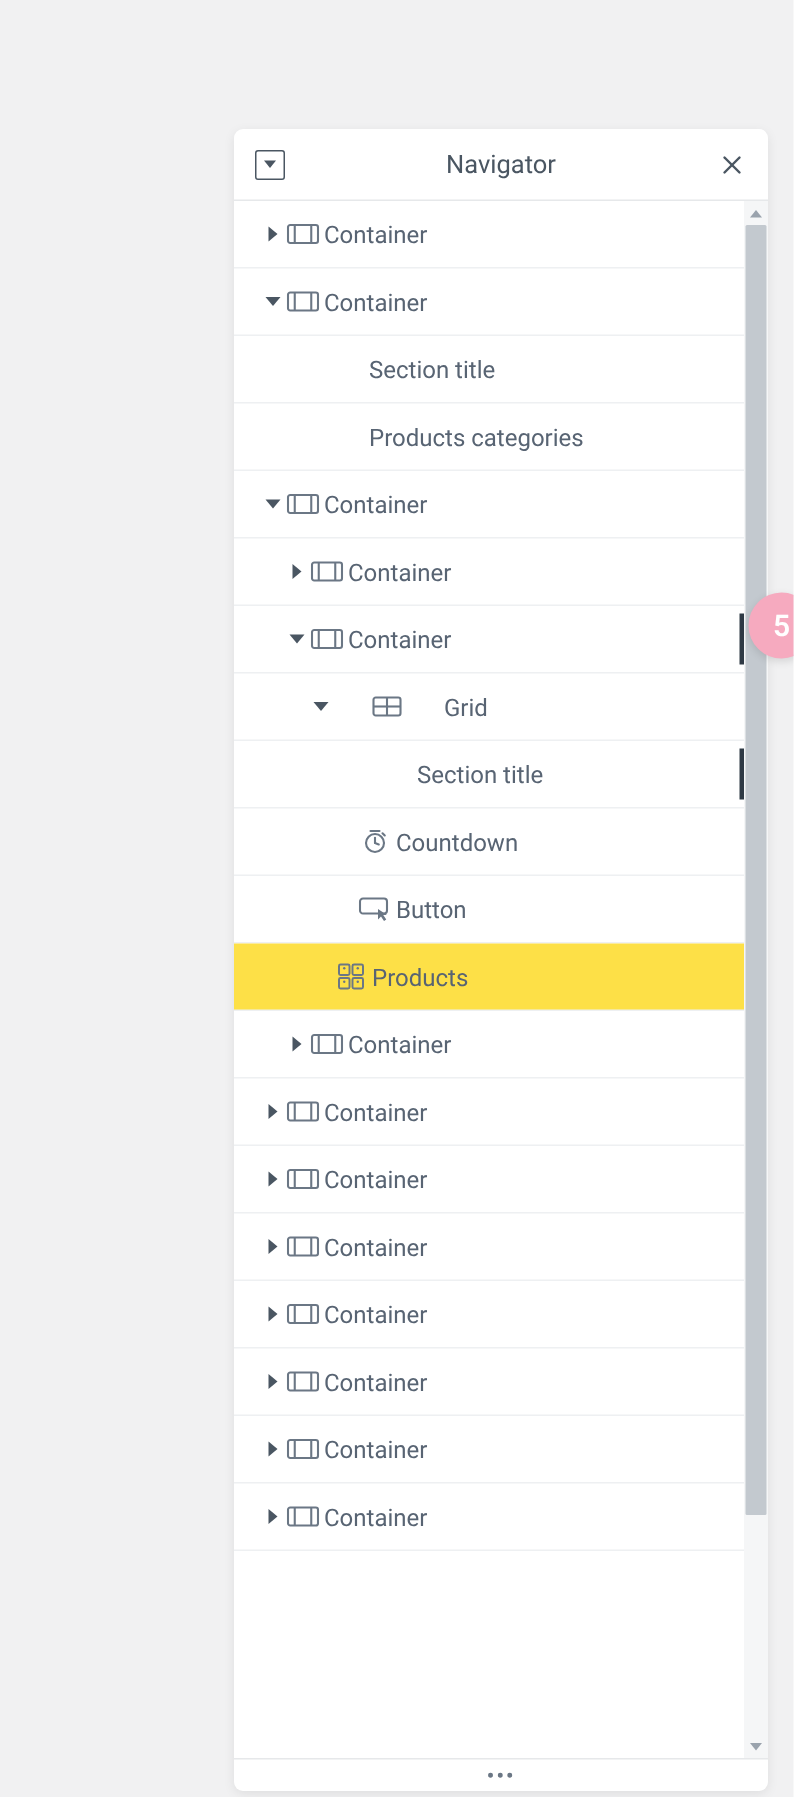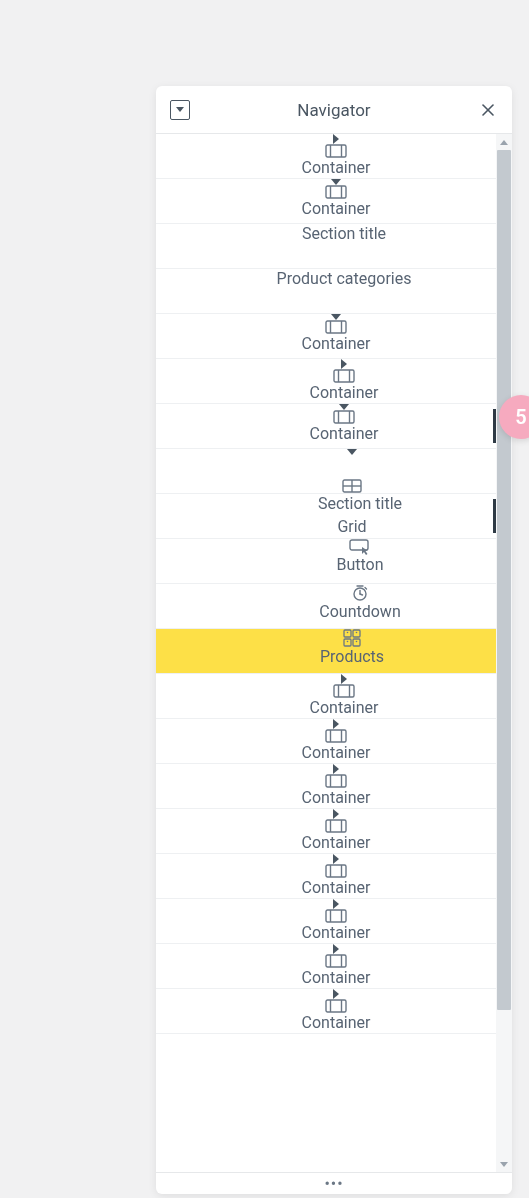--- a/index.html
+++ b/index.html
@@ -77,21 +77,20 @@
     .tree {
       list-style: none;
     }
     .tree-row {
       height: 45px;
       display: flex;
       align-items: center;
       border-bottom: 1px solid #eef0f2;
       cursor: pointer;
       position: relative;
-      flex-direction: column;
     }
     .tree-row.selected { background: #fde047; }
     .tree-row.marked::after {
       content: "";
       position: absolute;
       right: 0;
       top: 5px;
       bottom: 5px;
       width: 3px;
       background: #2f3a45;
@@ -245,21 +244,21 @@
           <div class="row-label">Container</div>
         </li>
         <li class="tree-row" style="padding-left: 36px;">
           <div class="row-caret"></div>
           <div style="width: 42px;"></div>
           <div class="row-label">Section title</div>
         </li>
         <li class="tree-row" style="padding-left: 36px;">
           <div class="row-caret"></div>
           <div style="width: 42px;"></div>
-          <div class="row-label">Product categories</div>
+          <div class="row-label">Products categories</div>
         </li>
         <li class="tree-row" style="padding-left: 20px;">
           <div class="row-caret">
             <div class="tri-down"></div>
           </div>
           <div class="row-icon">
             <svg width="22" height="14" viewBox="0 0 22 14">
               <rect x="1" y="1" width="20" height="12" rx="1.5" fill="none" stroke="#6b7785" stroke-width="1.4"></rect>
               <line x1="5.5" y1="1" x2="5.5" y2="13" stroke="#6b7785" stroke-width="1.4"></line>
               <line x1="16.5" y1="1" x2="16.5" y2="13" stroke="#6b7785" stroke-width="1.4"></line>
@@ -303,43 +302,43 @@
               <line x1="10" y1="1" x2="10" y2="13" stroke="#6b7785" stroke-width="1.4"></line>
               <line x1="1" y1="7" x2="19" y2="7" stroke="#6b7785" stroke-width="1.4"></line>
             </svg>
           </div>
           <div class="row-label">Grid</div>
         </li>
         <li class="tree-row marked" style="padding-left: 68px;">
           <div class="row-caret"></div>
           <div style="width: 42px;"></div>
           <div class="row-label">Section title</div>
-        </li>
-        <li class="tree-row" style="padding-left: 68px;">
-          <div class="row-caret"></div>
-          <div class="row-icon">
-            <svg width="22" height="16" viewBox="0 0 22 16">
-              <rect x="1" y="1" width="18" height="10" rx="2" fill="none" stroke="#6b7785" stroke-width="1.4"></rect>
-              <path d="M13 8 L13 15 L15 13 L17 16 L18.5 15 L16.5 12 L19 12 Z" fill="#6b7785"></path>
-            </svg>
-          </div>
-          <div class="row-label">Button</div>
         </li>
         <li class="tree-row" style="padding-left: 68px;">
           <div class="row-caret"></div>
           <div class="row-icon">
             <svg width="18" height="18" viewBox="0 0 18 18">
               <circle cx="9" cy="10" r="6" fill="none" stroke="#6b7785" stroke-width="1.4"></circle>
               <line x1="9" y1="10" x2="9" y2="6.5" stroke="#6b7785" stroke-width="1.4" stroke-linecap="round"></line>
               <line x1="9" y1="10" x2="11.5" y2="11" stroke="#6b7785" stroke-width="1.4" stroke-linecap="round"></line>
               <line x1="6" y1="2" x2="12" y2="2" stroke="#6b7785" stroke-width="1.4" stroke-linecap="round"></line>
               <line x1="14" y1="3.5" x2="15.5" y2="5" stroke="#6b7785" stroke-width="1.4" stroke-linecap="round"></line>
             </svg>
           </div>
           <div class="row-label">Countdown</div>
+        </li>
+        <li class="tree-row" style="padding-left: 68px;">
+          <div class="row-caret"></div>
+          <div class="row-icon">
+            <svg width="22" height="16" viewBox="0 0 22 16">
+              <rect x="1" y="1" width="18" height="10" rx="2" fill="none" stroke="#6b7785" stroke-width="1.4"></rect>
+              <path d="M13 8 L13 15 L15 13 L17 16 L18.5 15 L16.5 12 L19 12 Z" fill="#6b7785"></path>
+            </svg>
+          </div>
+          <div class="row-label">Button</div>
         </li>
         <li class="tree-row selected" style="padding-left: 52px;">
           <div class="row-caret"></div>
           <div class="row-icon">
             <svg width="18" height="18" viewBox="0 0 18 18">
               <rect x="1" y="1" width="7" height="7" rx="1" fill="none" stroke="#6b7785" stroke-width="1.3"></rect>
               <rect x="10" y="1" width="7" height="7" rx="1" fill="none" stroke="#6b7785" stroke-width="1.3"></rect>
               <rect x="1" y="10" width="7" height="7" rx="1" fill="none" stroke="#6b7785" stroke-width="1.3"></rect>
               <rect x="10" y="10" width="7" height="7" rx="1" fill="none" stroke="#6b7785" stroke-width="1.3"></rect>
               <circle cx="4.5" cy="3.5" r="0.8" fill="#6b7785"></circle>

